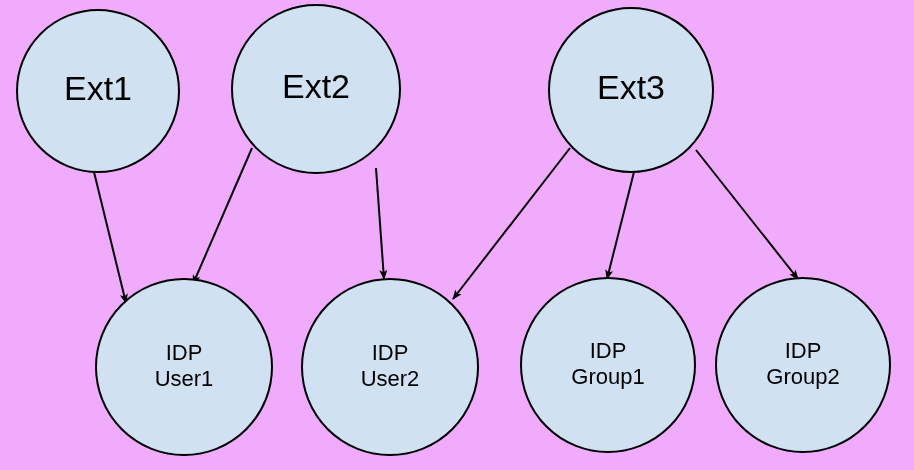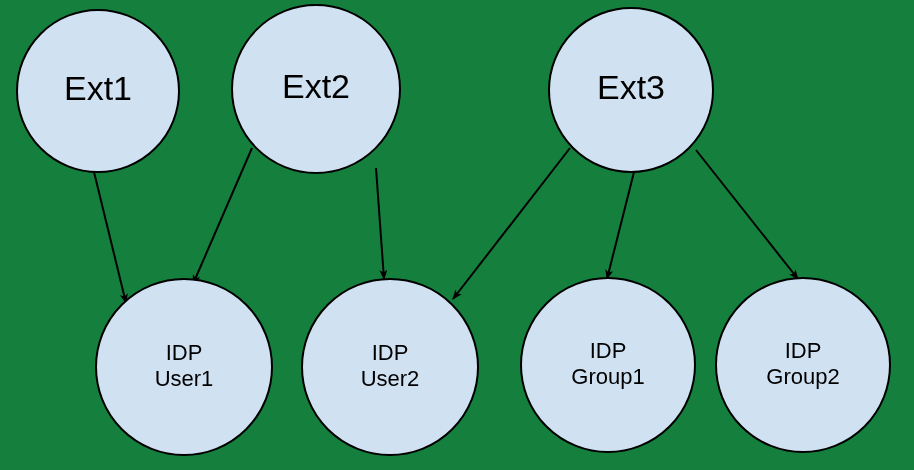--- a/index.html
+++ b/index.html
@@ -7,21 +7,21 @@
     padding: 0;
     background: #ffffff;
   }
   body {
     font-family: "Liberation Sans", sans-serif;
   }
   #diagram-canvas {
     position: relative;
     width: 914px;
     height: 470px;
-    background: #15803d;
+    background: #f0abfc;
     overflow: hidden;
   }
   #graph-svg {
     position: absolute;
     top: 0;
     left: 0;
     width: 914px;
     height: 470px;
     display: block;
   }

